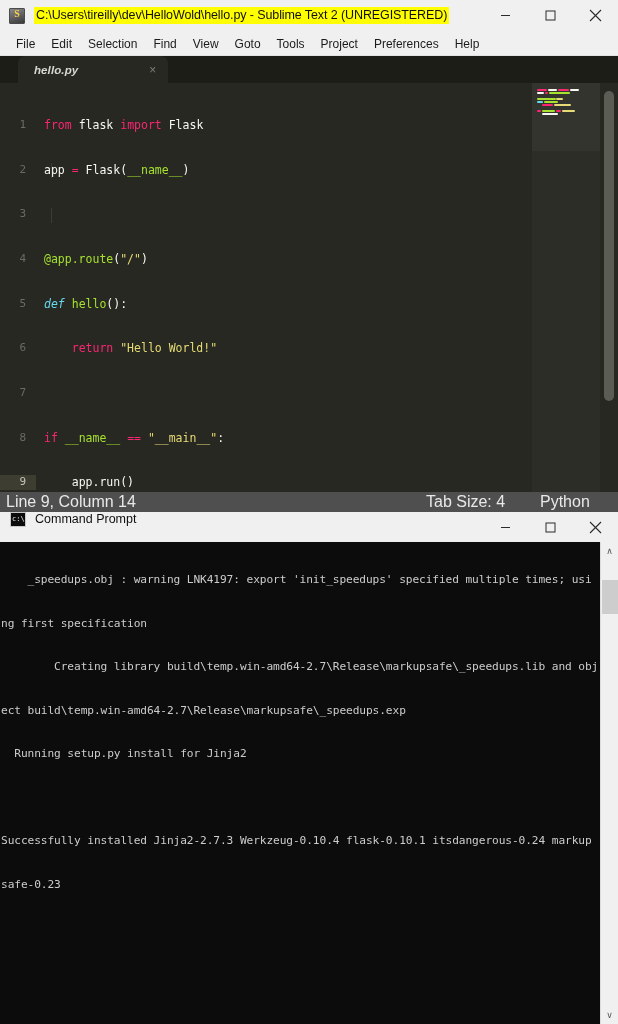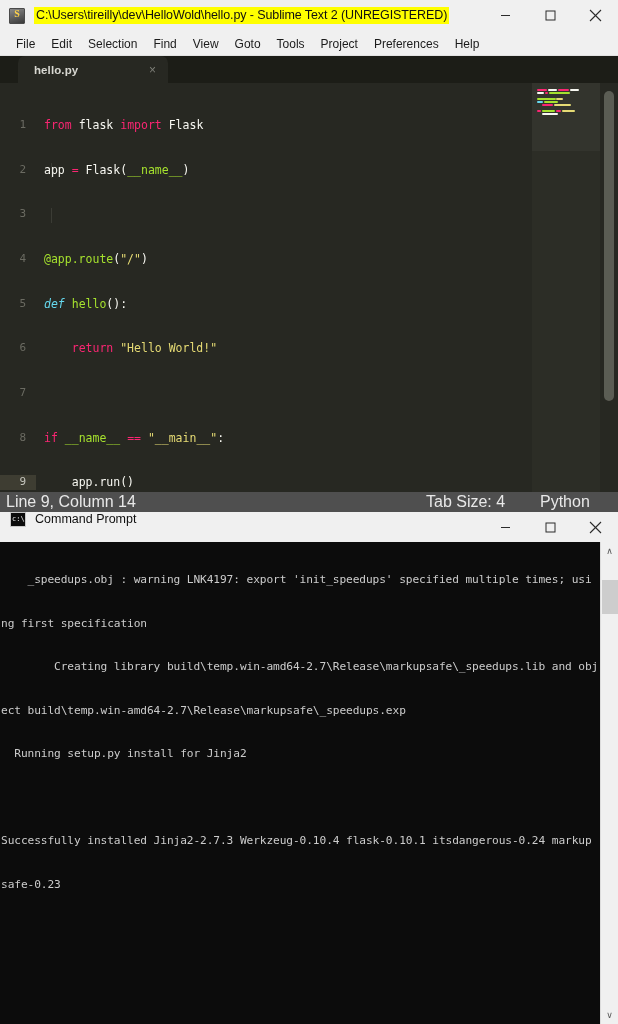--- a/index.html
+++ b/index.html
@@ -109,20 +109,21 @@
   .st-tab {
     position: relative;
     display: inline-flex;
     align-items: center;
     height: 27px;
     padding: 0 12px 0 16px;
     background: #272822;
     border-radius: 7px 7px 0 0;
     box-sizing: border-box;
     min-width: 150px;
+    font-style: italic;
   }
   .st-tab-label {
     font-size: 11.5px;
     color: #d8d8d2;
     font-weight: bold;
     letter-spacing: 0.1px;
   }
   .st-tab-close {
     margin-left: auto;
     padding-left: 30px;

